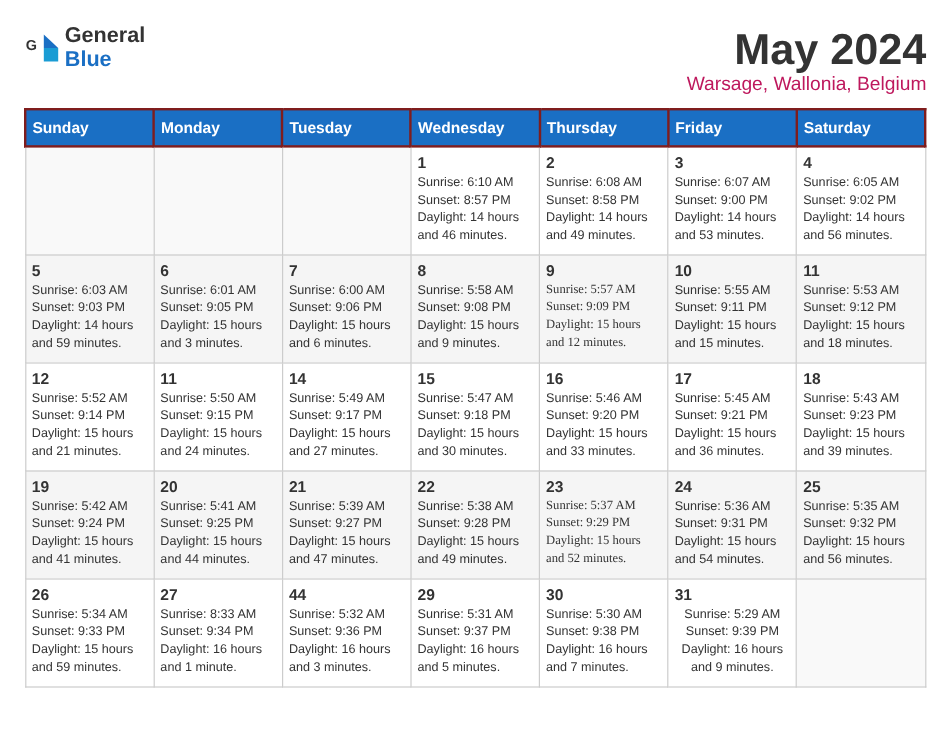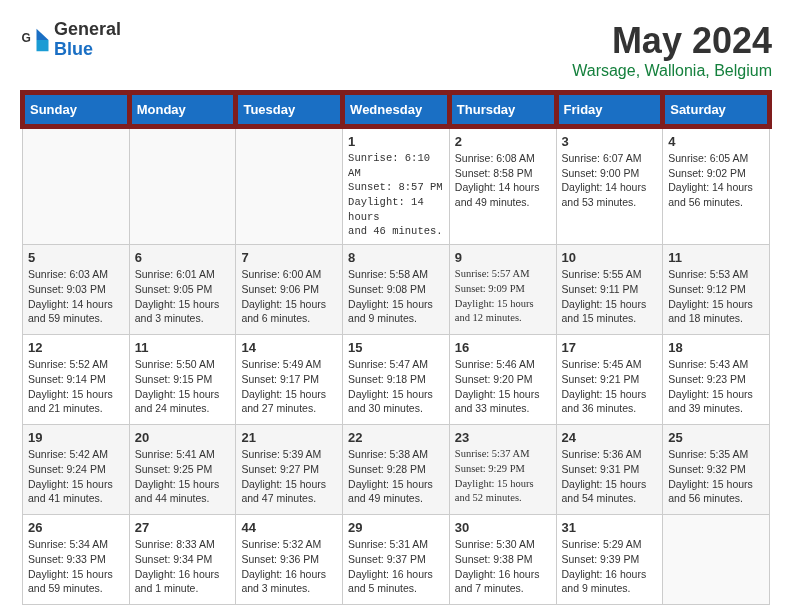--- a/index.html
+++ b/index.html
@@ -28,35 +28,35 @@
     .title-block {
       text-align: right;
     }
     .month-title {
       font-size: 36px;
       font-weight: bold;
       color: #333;
     }
     .subtitle {
       font-size: 16px;
-      color: #15803d;
+      color: #be185d;
     }
     table {
       width: 100%;
       border-collapse: collapse;
       table-layout: fixed;
     }
     thead tr th {
       background: #1a6fc4;
       color: #fff;
       font-size: 13px;
       font-weight: bold;
       padding: 7px 5px;
       text-align: left;
-      border: 5px solid #7f1d1d;
+      border: 2px solid #7f1d1d;
     }
     tbody tr td {
       vertical-align: top;
       border: 1px solid #ccc;
       padding: 5px 5px;
       font-size: 10.5px;
       color: #333;
       height: 90px;
     }
     tbody tr:nth-child(even) td {
@@ -115,21 +115,21 @@
         <th>Saturday</th>
       </tr>
   </thead>
   <tbody id="calendar-body">
   <tr>
         <td class="empty-cell"></td>
         <td class="empty-cell"></td>
         <td class="empty-cell"></td>
         <td>
           <span class="day-num">1</span>
-          <div class="day-info" style="white-space: pre-line; font-family: Liberation Mono, monospace;">Sunrise: 6:10 AM
+          <div class="day-info" style="white-space: pre-line;">Sunrise: 6:10 AM
 Sunset: 8:57 PM
 Daylight: 14 hours
 and 46 minutes.</div>
         </td>
         <td>
           <span class="day-num">2</span>
           <div class="day-info" style="white-space: pre-line;">Sunrise: 6:08 AM
 Sunset: 8:58 PM
 Daylight: 14 hours
 and 49 minutes.</div>
@@ -333,21 +333,21 @@
         </td>
         <td>
           <span class="day-num">30</span>
           <div class="day-info" style="white-space: pre-line;">Sunrise: 5:30 AM
 Sunset: 9:38 PM
 Daylight: 16 hours
 and 7 minutes.</div>
         </td>
         <td>
           <span class="day-num">31</span>
-          <div class="day-info" style="white-space: pre-line;">Sunrise: 5:29 AM
+          <div class="day-info" style="white-space: pre-line; text-align: center;">Sunrise: 5:29 AM
 Sunset: 9:39 PM
 Daylight: 16 hours
 and 9 minutes.</div>
         </td>
         <td class="empty-cell"></td>
       </tr>
     </tbody>
 </table>
 
 </body></html>

